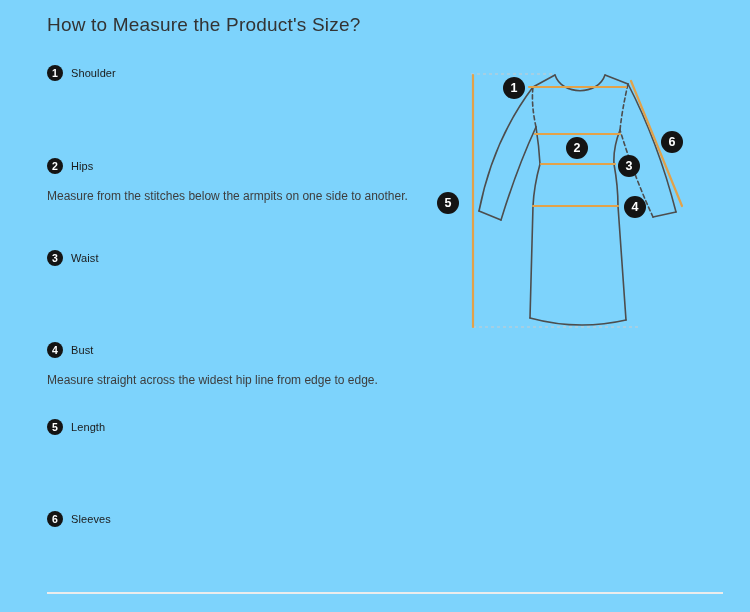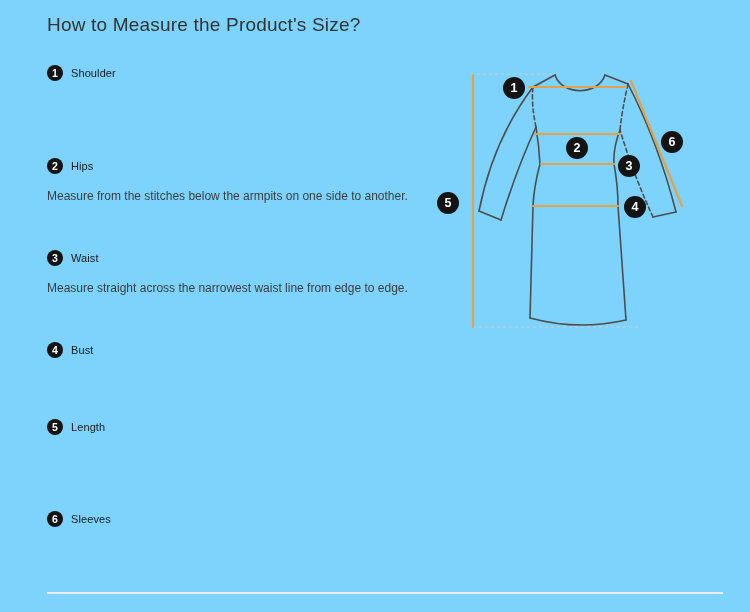--- a/index.html
+++ b/index.html
@@ -133,28 +133,28 @@
       <div class="heading-label">Hips</div>
     </div>
     <div class="section-desc">Measure from the stitches below the armpits on one side to another.</div>
   </div>
 
   <div class="section sec-2">
     <div class="section-heading">
       <div class="badge">3</div>
       <div class="heading-label">Waist</div>
     </div>
-    <div class="section-desc">Measure straight across the narrowest waist line from edge to edge.</div>
   </div>
 
   <div class="section sec-3">
     <div class="section-heading">
       <div class="badge">4</div>
       <div class="heading-label">Bust</div>
     </div>
+    <div class="section-desc">Measure straight across the widest hip line from edge to edge.</div>
   </div>
 
   <div class="section sec-4">
     <div class="section-heading">
       <div class="badge">5</div>
       <div class="heading-label">Length</div>
     </div>
   </div>
 
   <div class="section sec-5">

